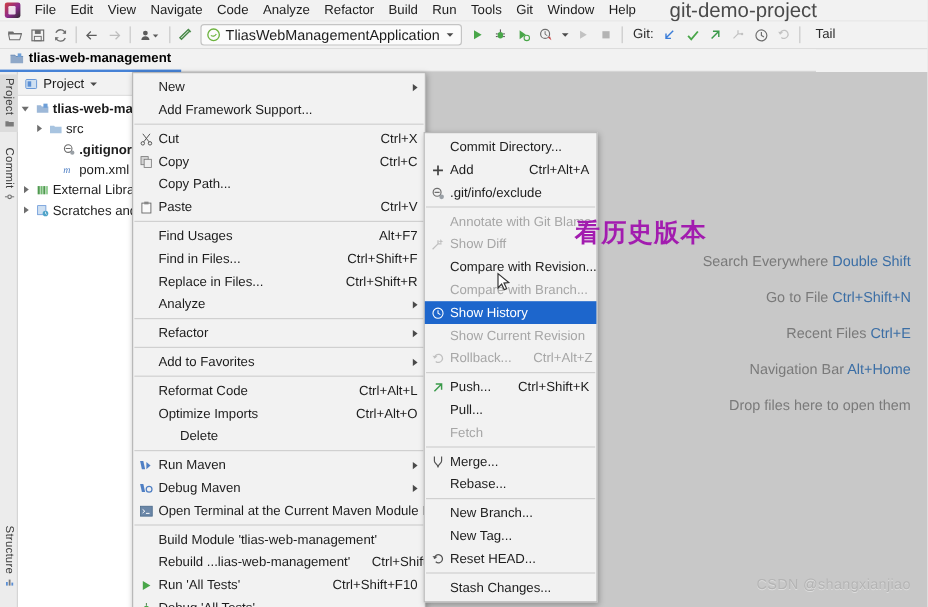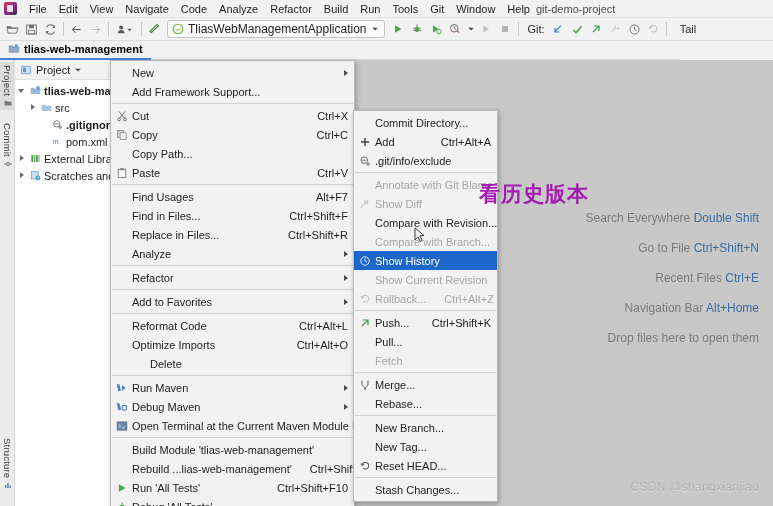--- a/index.html
+++ b/index.html
@@ -26,21 +26,21 @@
   }
   .app-logo::after{
     content:""; position:absolute; left:3px; top:3px; width:6px; height:7px;
     background:#fff; border-radius:1px; opacity:.85;
   }
   .menubar-item {
     padding: 1px 6px; font-size: 11px; color: #1d1d1d; white-space: nowrap;
     line-height: 16px; cursor: default;
   }
   .menubar-project {
-    color: #4a4a4a; font-size: 11px;
+    margin-left: 22px; color: #4a4a4a; font-size: 17px;
   }
 
   
   .toolbar {
     position: absolute; top: 18px; left: 0; width: 773px; height: 23px;
     background: #f2f2f2; display: flex; align-items: center; gap: 0px;
     border-bottom: 1px solid #dcdcdc;
   }
   .tb-btn {
     width: 19px; height: 19px; display: flex; align-items: center; justify-content: center;

